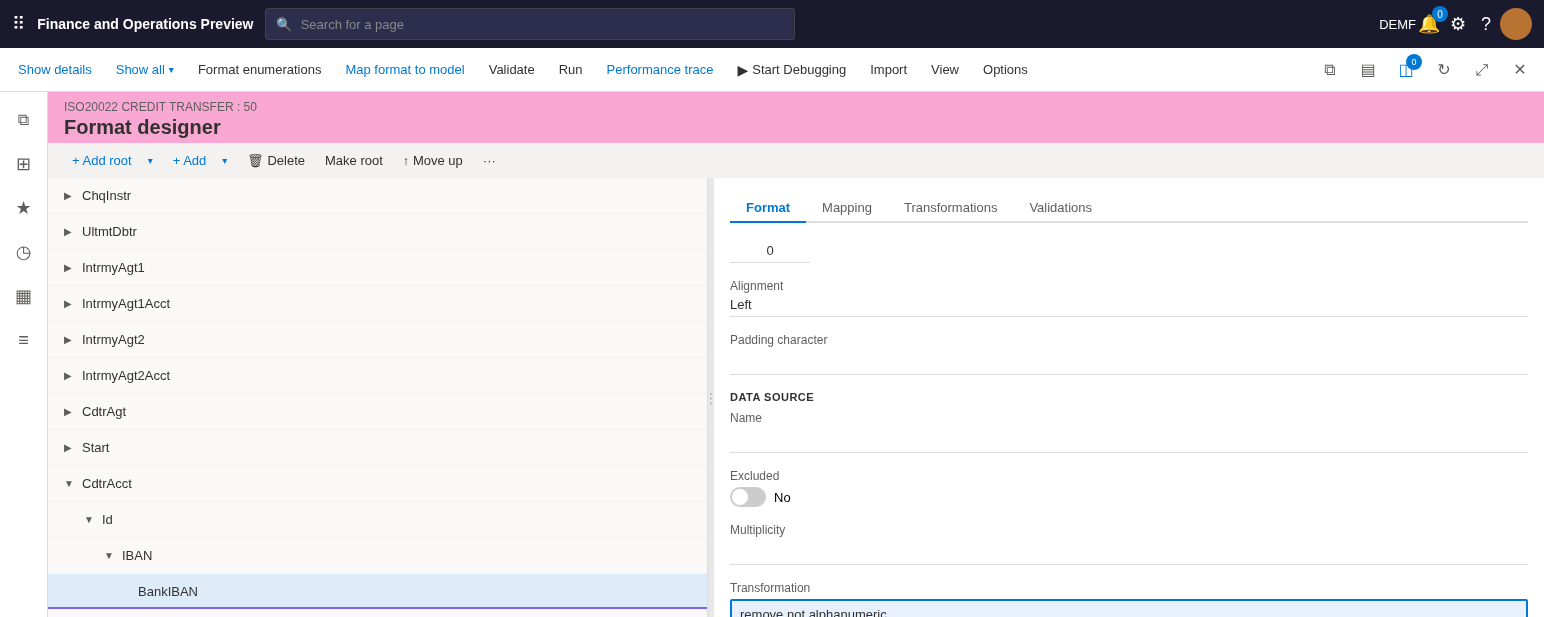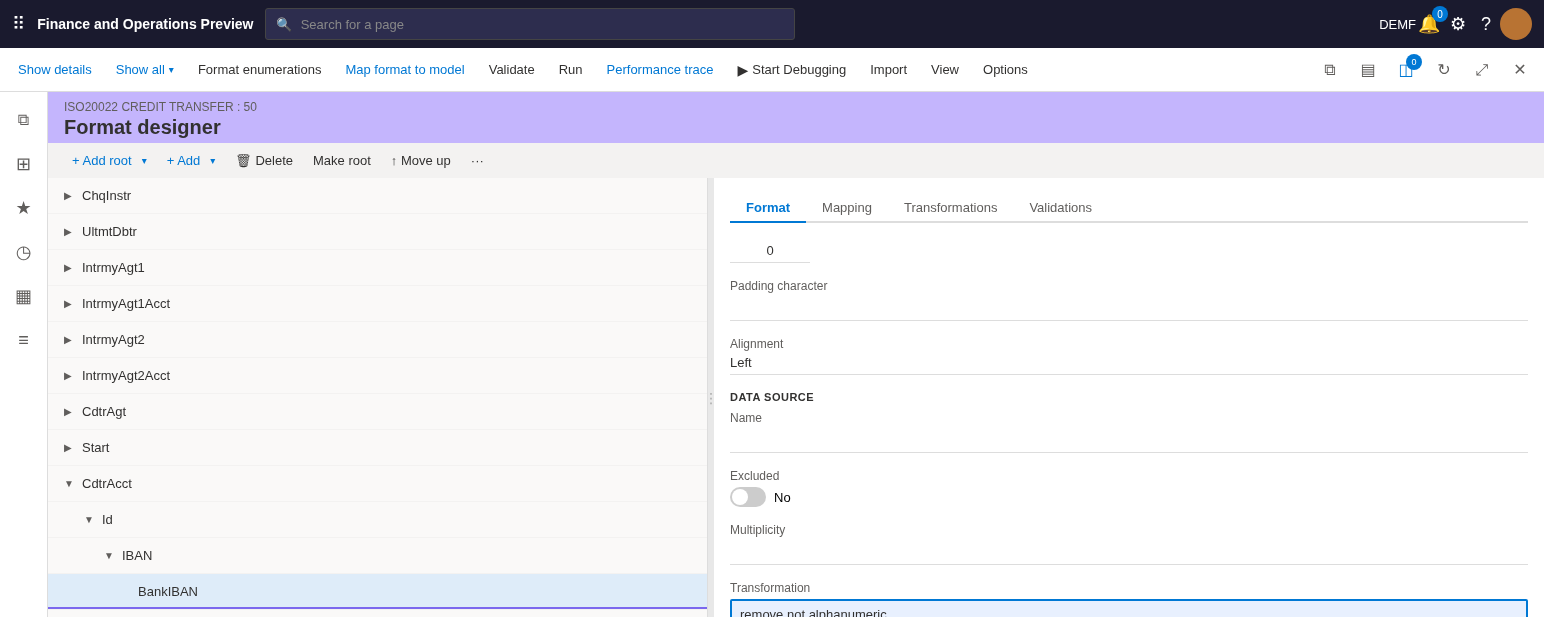--- a/index.html
+++ b/index.html
@@ -173,21 +173,21 @@
     .content-area {
       flex: 1;
       display: flex;
       flex-direction: column;
       overflow: hidden;
     }
 
     
     .page-header {
       padding: 8px 16px 4px 16px;
-      background: #c4b5fd;
+      background: #f9a8d4;
     }
     .breadcrumb {
       font-size: 12px;
       color: #605e5c;
     }
     .page-title {
       font-size: 20px;
       font-weight: 600;
       color: #323130;
       margin-top: 2px;
@@ -203,21 +203,21 @@
     }
     .action-btn {
       background: none;
       border: none;
       cursor: pointer;
       padding: 4px 8px;
       font-size: 13px;
       color: #0078d4;
       display: flex;
       align-items: center;
-      gap: 10px;
+      gap: 16px;
       border-radius: 3px;
       justify-content: center;
     }
     .action-btn.disabled { color: #a19f9d; pointer-events: none; }
     .action-btn.dark { color: #323130; }
 
     
     .split-panel {
       flex: 1;
       display: flex;
@@ -526,27 +526,27 @@
           <div class="props-tab">Mapping</div>
           <div class="props-tab">Transformations</div>
           <div class="props-tab">Validations</div>
         </div>
 
         <div class="prop-field">
           <input class="prop-input" type="text" style="text-align: center; width: 80px;" value="0">
         </div>
 
         <div class="prop-field">
+          <div class="prop-label">Alignment</div>
+          <div class="prop-value" style="cursor:pointer;">Left</div>
+        </div>
+
+        <div class="prop-field">
           <div class="prop-label">Padding character</div>
           <input class="prop-input" type="text" style="">
-        </div>
-
-        <div class="prop-field">
-          <div class="prop-label">Alignment</div>
-          <div class="prop-value" style="cursor:pointer;">Left</div>
         </div>
 
         <div class="section-label">DATA SOURCE</div>
 
         <div class="prop-field">
           <div class="prop-label">Name</div>
           <input class="prop-input" type="text" style="">
         </div>
 
         <div class="prop-field">

